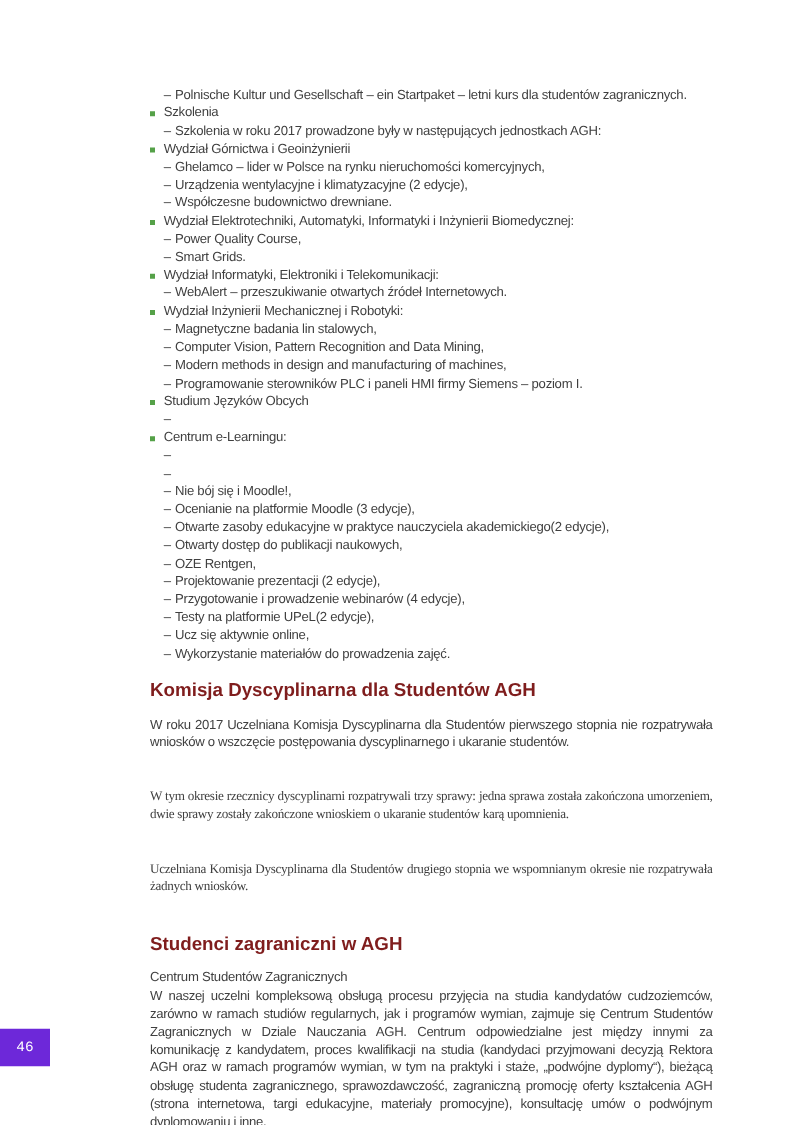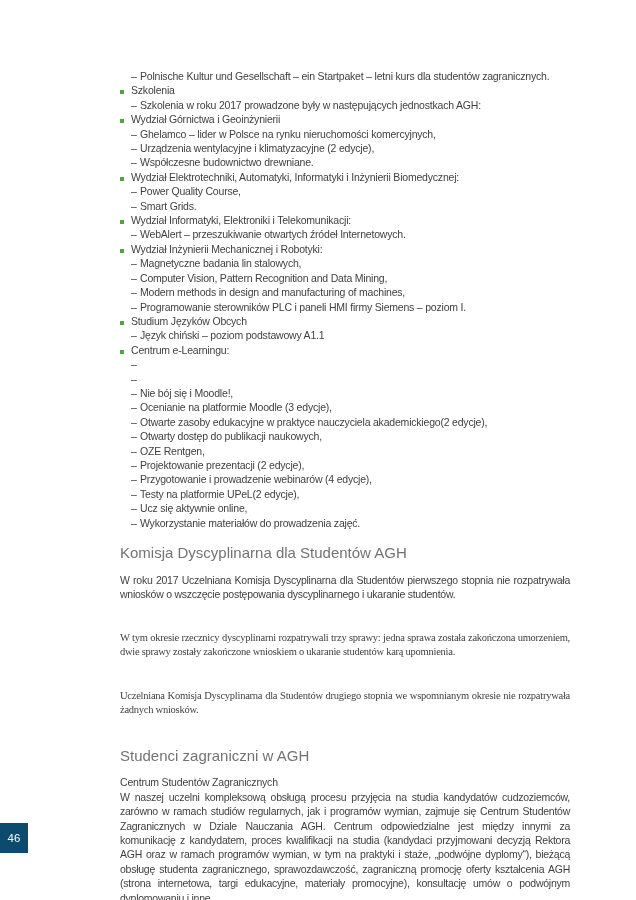--- a/index.html
+++ b/index.html
@@ -17,43 +17,43 @@
   .row .marker-cell { flex:0 0 11px; }
   .row.sub { padding-left:11px; }
   .row.sub .marker-cell { flex:0 0 9px; }
   .sq {
     display:inline-block; width:4px; height:4px; background:#55a148;
     margin-top:5px;
   }
   .dash { color:#3f3f3f; }
   
   .sec-heading {
-    color:#737373; font-size:15px; font-weight:400;
+    color:#7f1d1d; font-size:15px; font-weight:700;
     margin:0; line-height:20px;
   }
   .h-komisja { margin-top:13px; }
   .h-studenci { margin-top:29px; }
   
   .para {
     margin:0; text-align:justify; font-size:10.5px; line-height:14.4px;
     letter-spacing:-0.25px;
   }
   .para + .para { margin-top:29px;font-family:Liberation Serif, serif; }
   .first-para { margin-top:10px; }
   .subheading {
     margin:9px 0 0 0; font-size:10.5px; font-weight:400;
     line-height:14.4px; letter-spacing:-0.2px;
   }
   .subheading + .para { margin-top:0; }
   b { font-weight:400; }
   
   .pagenum-box {
-    position:absolute; left:0; top:823px; width:28px; height:30px;
-    background:#0c4a6e; color:#ffffff; display:flex; align-items:center;
-    justify-content:center; font-size:11.5px;
+    position:absolute; left:0; top:823px; width:40px; height:30px;
+    background:#6d28d9; color:#ffffff; display:flex; align-items:center;
+    justify-content:center; font-size:11.5px;font-family:Liberation Mono, monospace;
   }
 </style>
 </head>
 <body>
 
 <div class="content">
 
   <div class="blist">
 
     <div class="row sub">
@@ -129,21 +129,20 @@
       <span class="marker-cell dash">–</span>
       <span>Programowanie sterowników PLC i paneli HMI firmy Siemens – poziom I.</span>
     </div>
 
     <div class="row">
       <span class="marker-cell"><span class="sq"></span></span>
       <span>Studium Języków Obcych</span>
     </div>
     <div class="row sub">
       <span class="marker-cell dash">–</span>
-      <span>Język chiński – poziom podstawowy A1.1</span>
     </div>
 
     <div class="row">
       <span class="marker-cell"><span class="sq"></span></span>
       <span>Centrum e-Learningu:</span>
     </div>
     <div class="row sub">
       <span class="marker-cell dash">–</span>
     </div>
     <div class="row sub">

